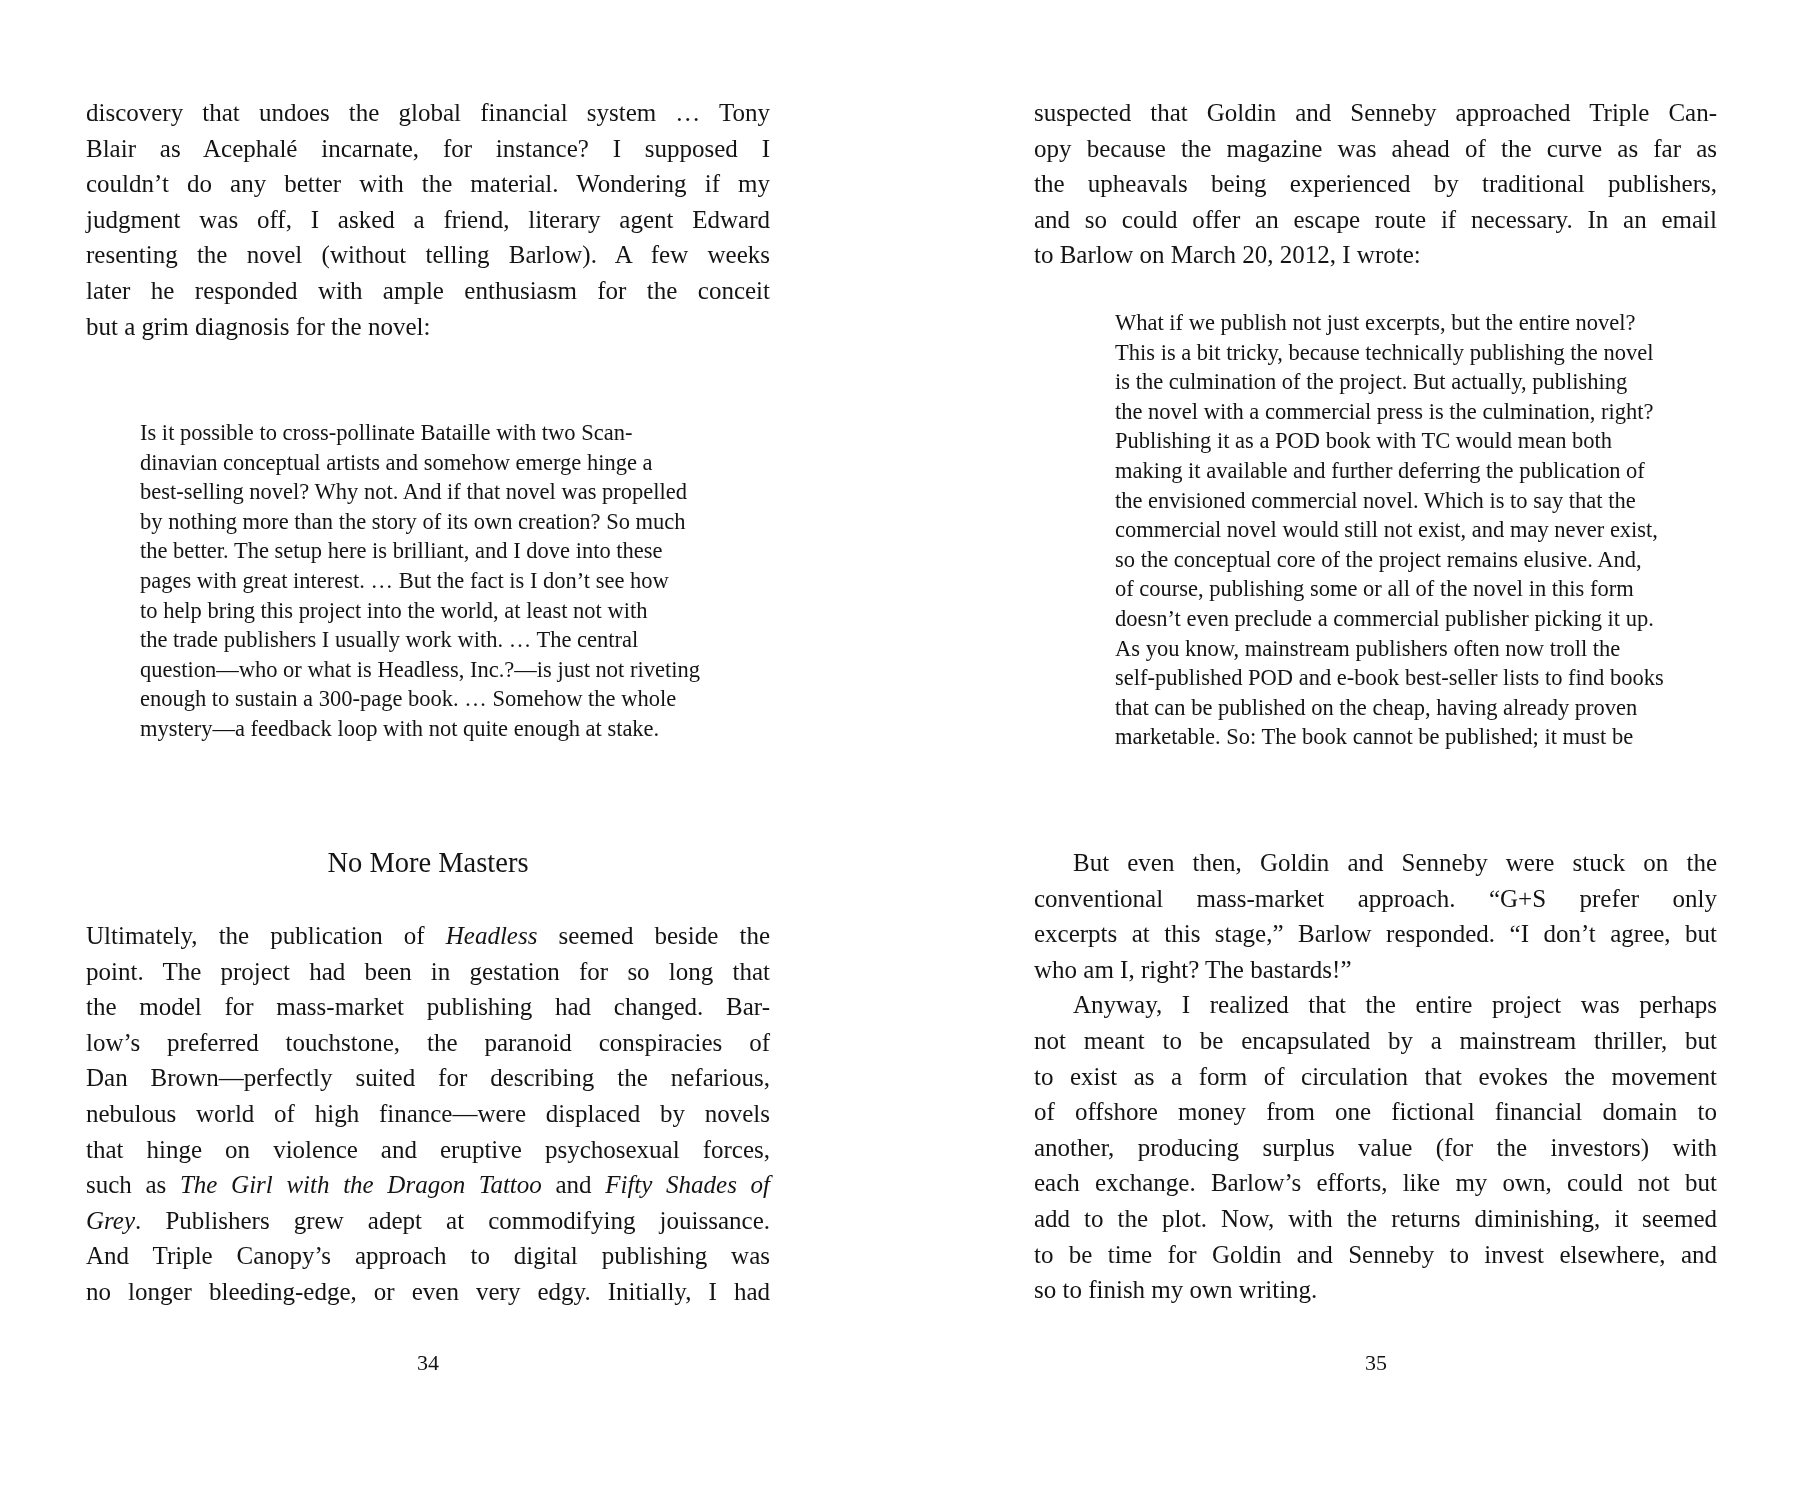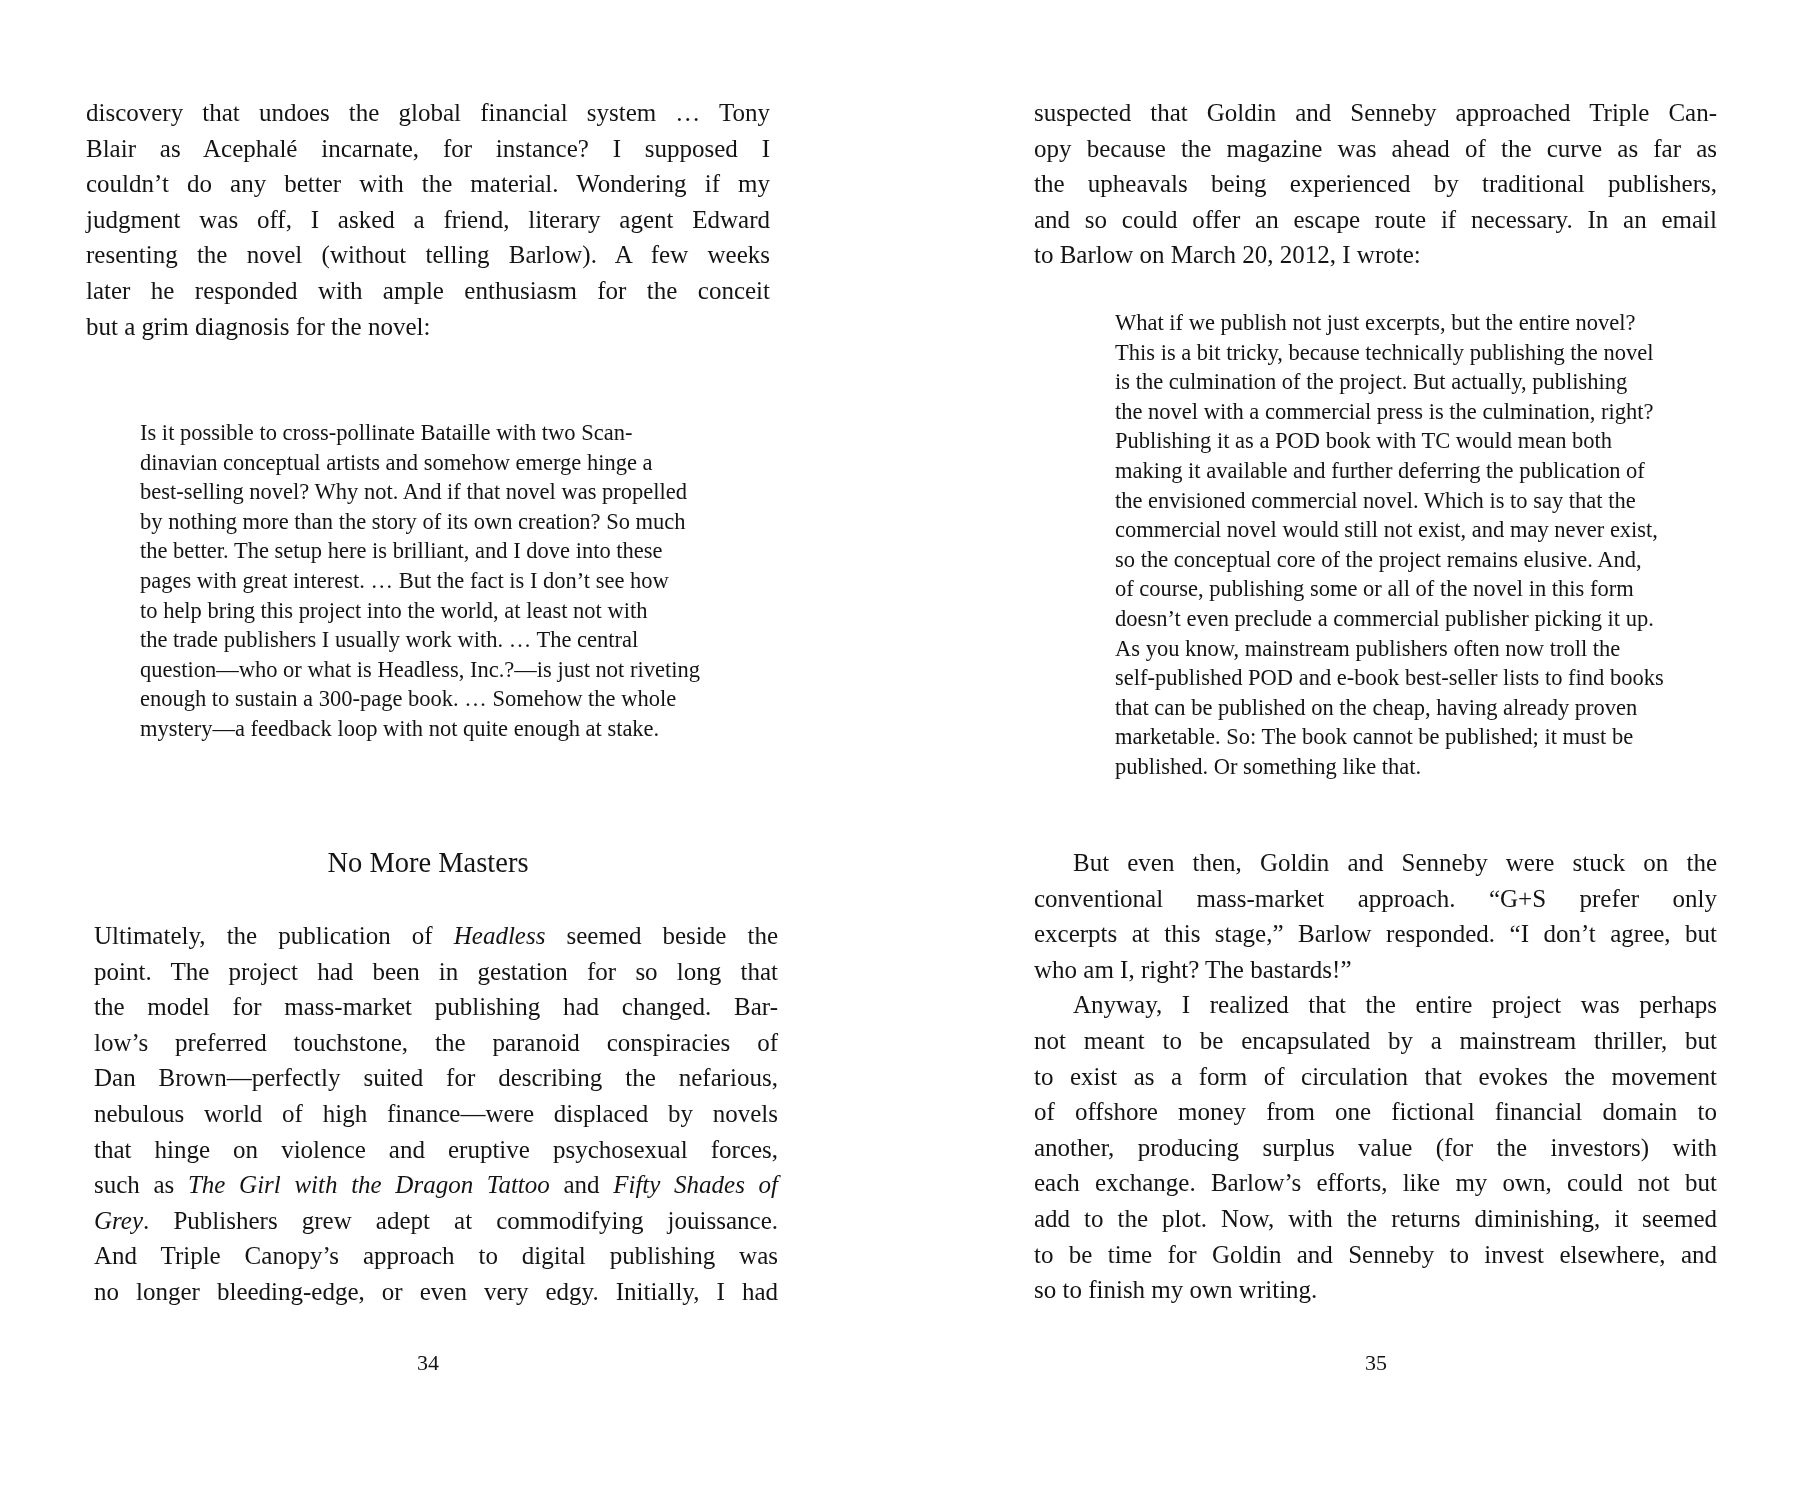--- a/index.html
+++ b/index.html
@@ -37,21 +37,21 @@
       <span class="line">by nothing more than the story of its own creation? So much</span>
       <span class="line">the better. The setup here is brilliant, and I dove into these</span>
       <span class="line">pages with great interest. … But the fact is I don’t see how</span>
       <span class="line">to help bring this project into the world, at least not with</span>
       <span class="line">the trade publishers I usually work with. … The central</span>
       <span class="line">question—who or what is Headless, Inc.?—is just not riveting</span>
       <span class="line">enough to sustain a 300-page book. … Somehow the whole</span>
       <span class="line">mystery—a feedback loop with not quite enough at stake.</span>
     </div>
   <div class="heading" style="left:86px; top:845px; width:684px;">No More Masters</div>
-  <div class="block body-text" style="left:86px; top:918px; width:684px;margin-left:8px;">
+  <div class="block body-text" style="left:86px; top:918px; width:684px;">
       <span class="line j"><span>Ultimately, the publication of </span><span class="it">Headless</span><span> seemed beside the</span></span>
       <span class="line j"><span>point. The project had been in gestation for so long that</span></span>
       <span class="line j"><span>the model for mass-market publishing had changed. Bar-</span></span>
       <span class="line j"><span>low’s preferred touchstone, the paranoid conspiracies of</span></span>
       <span class="line j"><span>Dan Brown—perfectly suited for describing the nefarious,</span></span>
       <span class="line j"><span>nebulous world of high finance—were displaced by novels</span></span>
       <span class="line j"><span>that hinge on violence and eruptive psychosexual forces,</span></span>
       <span class="line j"><span>such as </span><span class="it">The Girl with the Dragon Tattoo</span><span> and </span><span class="it">Fifty Shades of</span></span>
       <span class="line j"><span class="it">Grey</span><span>. Publishers grew adept at commodifying jouissance.</span></span>
       <span class="line j"><span>And Triple Canopy’s approach to digital publishing was</span></span>
@@ -77,21 +77,20 @@
       <span class="line">making it available and further deferring the publication of</span>
       <span class="line">the envisioned commercial novel. Which is to say that the</span>
       <span class="line">commercial novel would still not exist, and may never exist,</span>
       <span class="line">so the conceptual core of the project remains elusive. And,</span>
       <span class="line">of course, publishing some or all of the novel in this form</span>
       <span class="line">doesn’t even preclude a commercial publisher picking it up.</span>
       <span class="line">As you know, mainstream publishers often now troll the</span>
       <span class="line">self-published POD and e-book best-seller lists to find books</span>
       <span class="line">that can be published on the cheap, having already proven</span>
       <span class="line">marketable. So: The book cannot be published; it must be</span>
-      <span class="line">published. Or something like that.</span>
     </div>
   <div class="block body-text" style="left:134px; top:845px; width:683px;">
       <span class="line j indent">But even then, Goldin and Senneby were stuck on the</span>
       <span class="line j">conventional mass-market approach. “G+S prefer only</span>
       <span class="line j">excerpts at this stage,” Barlow responded. “I don’t agree, but</span>
       <span class="line">who am I, right? The bastards!”</span>
     </div>
   <div class="block body-text" style="left:134px; top:987.4px; width:683px;">
       <span class="line j indent">Anyway, I realized that the entire project was perhaps</span>
       <span class="line j">not meant to be encapsulated by a mainstream thriller, but</span>

